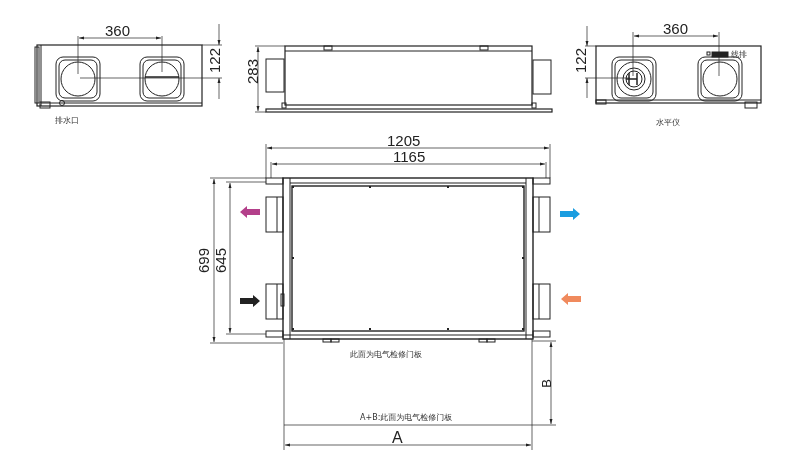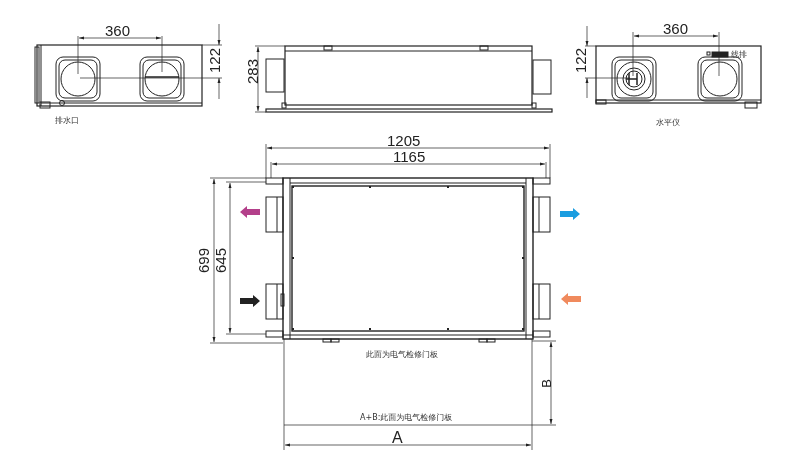--- a/index.html
+++ b/index.html
@@ -188,16 +188,16 @@
 <div class="txt dimtxt" style="left:663px; top:21px;">360</div>
 <div class="txt dimtxt rot" style="left:565px; top:53px; width:30px; text-align:center;">122</div>
 <div class="txt smalltxt" style="left:731px; top:50px;">线排</div>
 <div class="txt smalltxt" style="left:656px; top:118px;">水平仪</div>
 
 <div class="txt dimtxt" style="left:387px; top:133px;">1205</div>
 <div class="txt dimtxt" style="left:393px; top:149px;">1165</div>
 <div class="txt dimtxt rot" style="left:188px; top:253px; width:30px; text-align:center;">699</div>
 <div class="txt dimtxt rot" style="left:205px; top:253px; width:30px; text-align:center;">645</div>
 
-<div class="txt smalltxt" style="left:366px; top:350px;">此面为电气检修门板</div>
+<div class="txt smalltxt" style="left:350px; top:350px;">此面为电气检修门板</div>
 <div class="txt smalltxt" style="left:360px; top:413px;">A+B:此面为电气检修门板</div>
 <div class="txt" style="left:392px; top:429px; font-size:16px;">A</div>
 <div class="txt rot" style="left:536px; top:376px; width:20px; text-align:center; font-size:13px;">B</div>
 
 </body></html>

